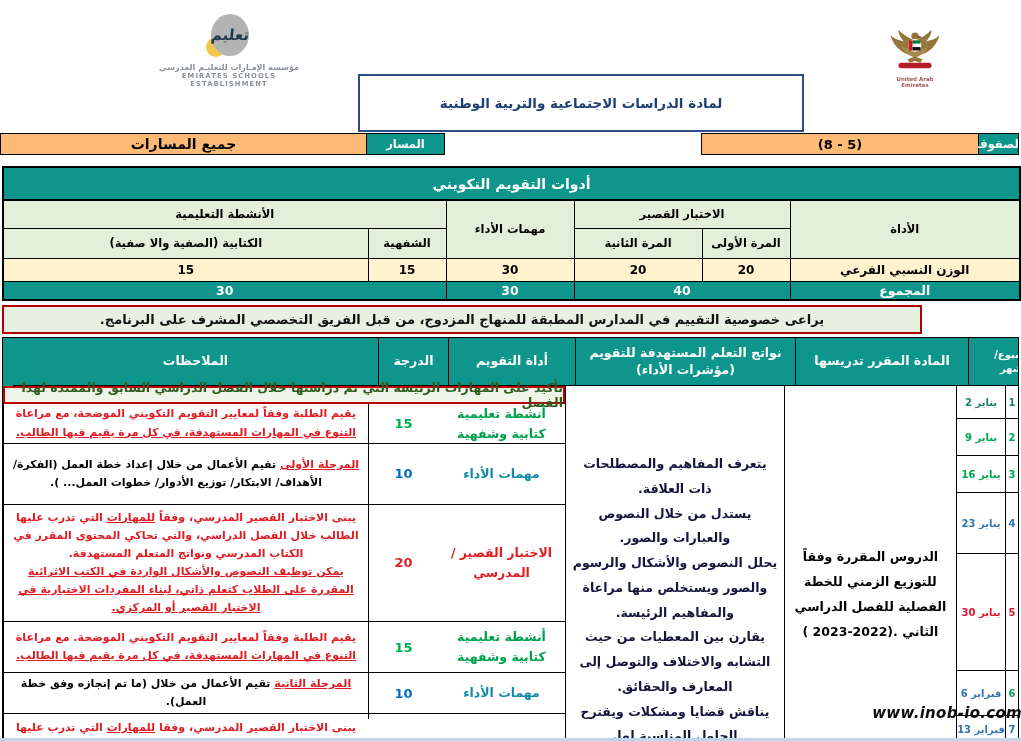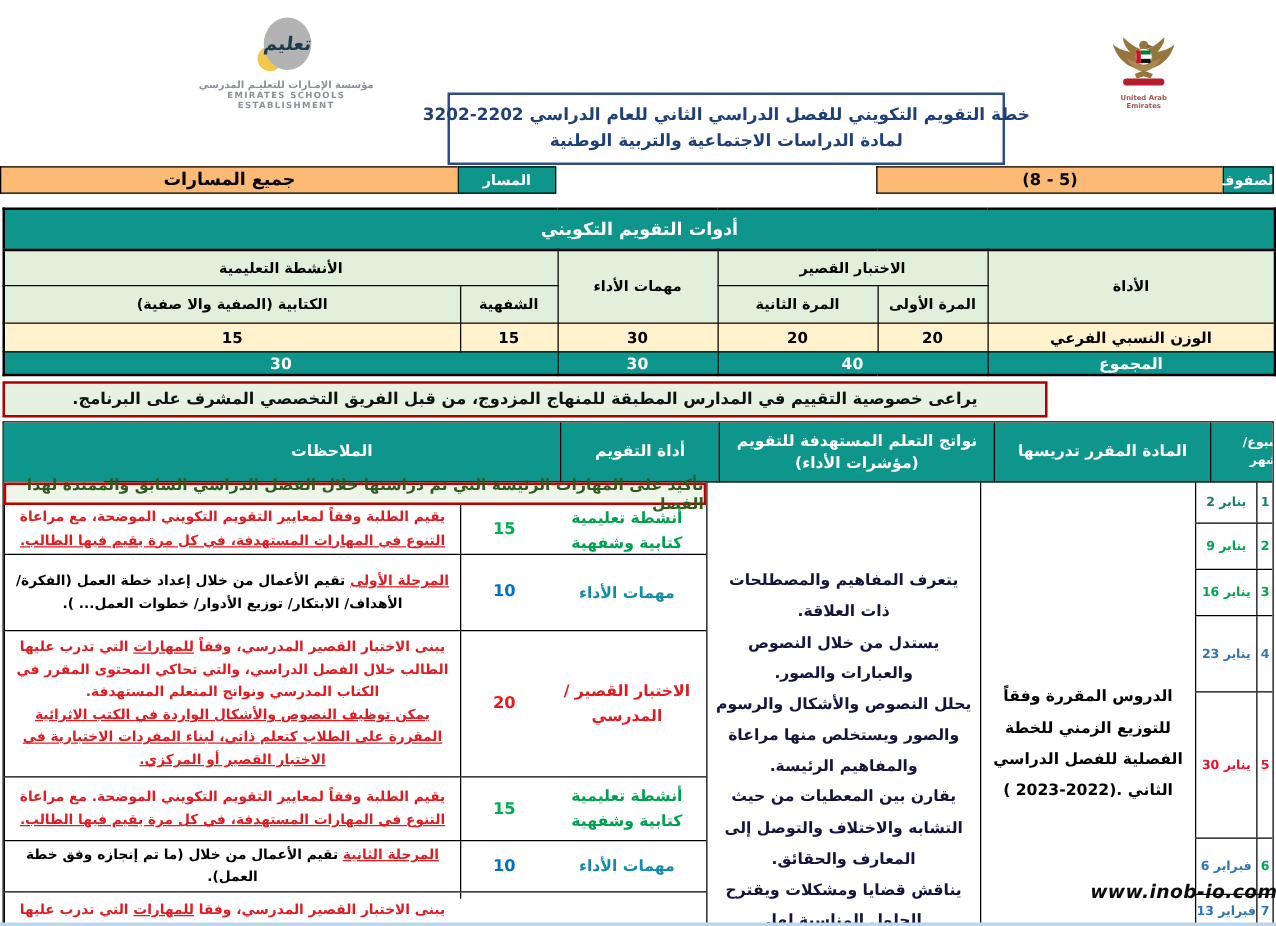--- a/index.html
+++ b/index.html
@@ -34,21 +34,21 @@
   
   #tools-table{left:2px;top:166px;width:1017px;border-collapse:collapse;table-layout:fixed;}
   #tools-table td{border:1px solid #000;text-align:center;vertical-align:middle;font-weight:bold;box-sizing:border-box;}
   #tools-table{border:2px solid #000;}
   .tt-title{background:#0f968c;color:#fff;font-size:14px;height:33px;border-bottom:2px solid #000 !important;}
   .tt-head{background:#e2efda;font-size:11.5px;}
   .tt-weights{background:#fff2cc;font-size:12px;}
   .tt-total{background:#0f968c;color:#fff;font-size:12.5px;}
 
   
-  #notice{left:2px;top:305px;width:836px;height:29px;background:#e7f1e2;border:2px solid #b00000;
+  #notice{left:2px;top:305px;width:920px;height:29px;background:#e7f1e2;border:2px solid #b00000;
           box-sizing:border-box;display:flex;align-items:center;justify-content:center;font-size:13px;color:#111;}
 
   
   #main-table{left:2px;top:337px;width:1017px;height:404px;border:1px solid #000;box-sizing:border-box;overflow:hidden;}
   .mt-header{display:flex;flex-direction:row;height:48px;background:#0f968c;color:#fff;}
   .mt-hcell{border-left:1px solid #000;border-bottom:1px solid #000;box-sizing:border-box;
             display:flex;flex-direction:column;align-items:center;justify-content:center;font-size:12.5px;text-align:center;line-height:1.35;}
   .mt-hcell:last-child{border-left:none;}
   .mt-body{display:flex;flex-direction:row;height:356px;}
 
@@ -109,21 +109,20 @@
       <rect x="27.5" y="13.5" width="8.5" height="3.7" fill="#007a3d"></rect>
       <rect x="27.5" y="17.2" width="8.5" height="3.6" fill="#ffffff"></rect>
       <rect x="27.5" y="20.8" width="8.5" height="3.7" fill="#111111"></rect>
       <path d="M22 34 L30 31 L38 34 L36 38 L30 36 L24 38 Z" fill="#96763d"></path>
       <rect x="12" y="38" width="36" height="6" rx="3" fill="#b71c2a"></rect>
     </svg>
     <div class="emblem-cap">United Arab Emirates</div>
   </div>
 
   <div class="abs" id="title-box">
-    <div class="title-line"><span>خطة التقويم التكويني للفصل الدراسي الثاني للعام الدراسي</span> <span dir="ltr">3202-2202</span></div>
     <div class="title-line">لمادة الدراسات الاجتماعية والتربية الوطنية</div>
   </div>
 
   <div class="abs meta-group" style="right:2px;">
     <div class="meta-label" style="width:41px;">الصفوف</div>
     <div class="meta-value" style="width:277px;">
         <span dir="ltr">(8 - 5)</span>
       </div>
   </div>
   <div class="abs meta-group" style="right:576px;">
@@ -177,20 +176,21 @@
 
   <div class="abs" id="main-table">
     <div class="mt-header">
       <div class="mt-hcell" style="width:50px;font-size:10px;padding-left:43px;">الأسبوع/ الشهر</div>
       <div class="mt-hcell" style="width:173px;">المادة المقرر تدريسها</div>
       <div class="mt-hcell" style="width:220px;">
         <span>نواتج التعلم المستهدفة للتقويم</span>
         <span>(مؤشرات الأداء)</span>
       </div>
       <div class="mt-hcell" style="width:127px;">أداة التقويم</div>
+      <div class="mt-hcell" style="width:70px;">الدرجة</div>
       <div class="mt-hcell" style="width:365px;">الملاحظات</div>
     </div>
 
     <div class="mt-body">
 
       <div id="week-col">
         <div class="week-row" style="height:33px;">
           <div class="week-num" style="color: rgb(23, 128, 108);">1</div>
           <div class="week-date" style="color: rgb(23, 128, 108);">2 يناير</div>
         </div>

